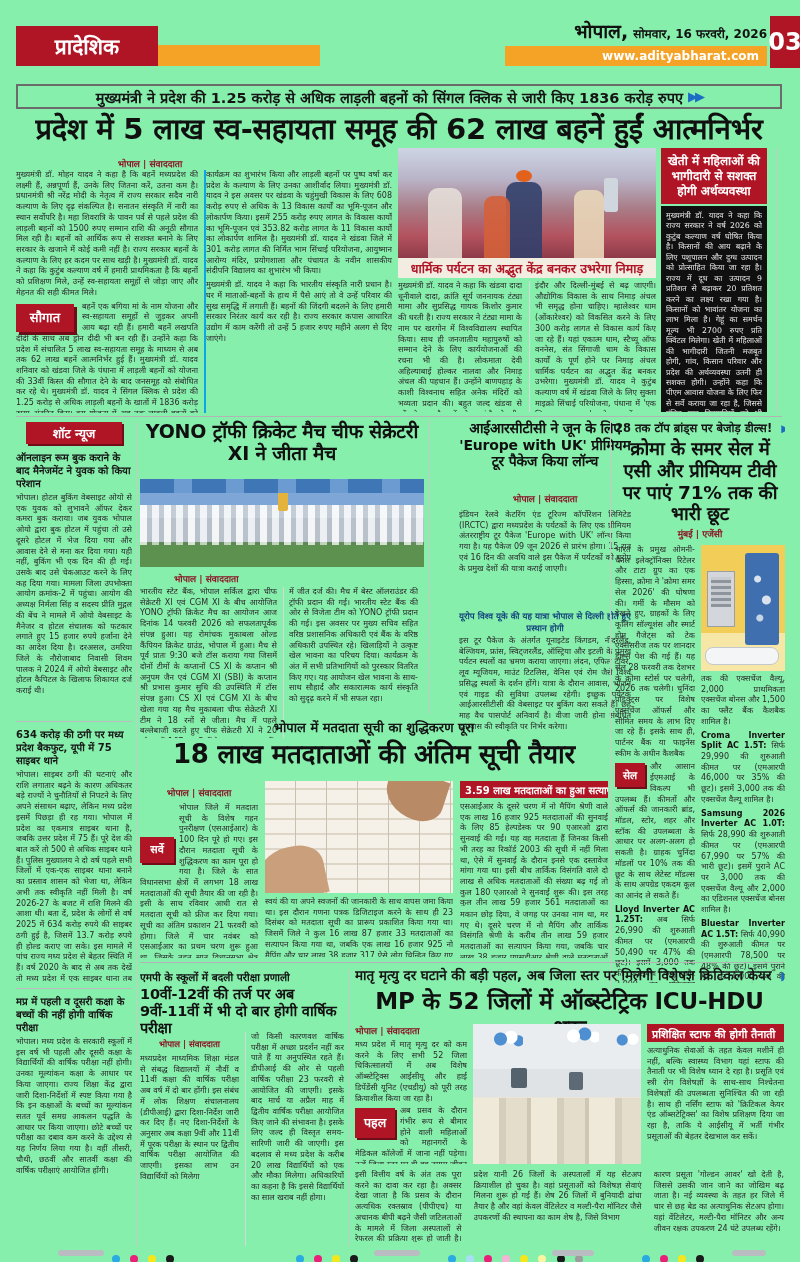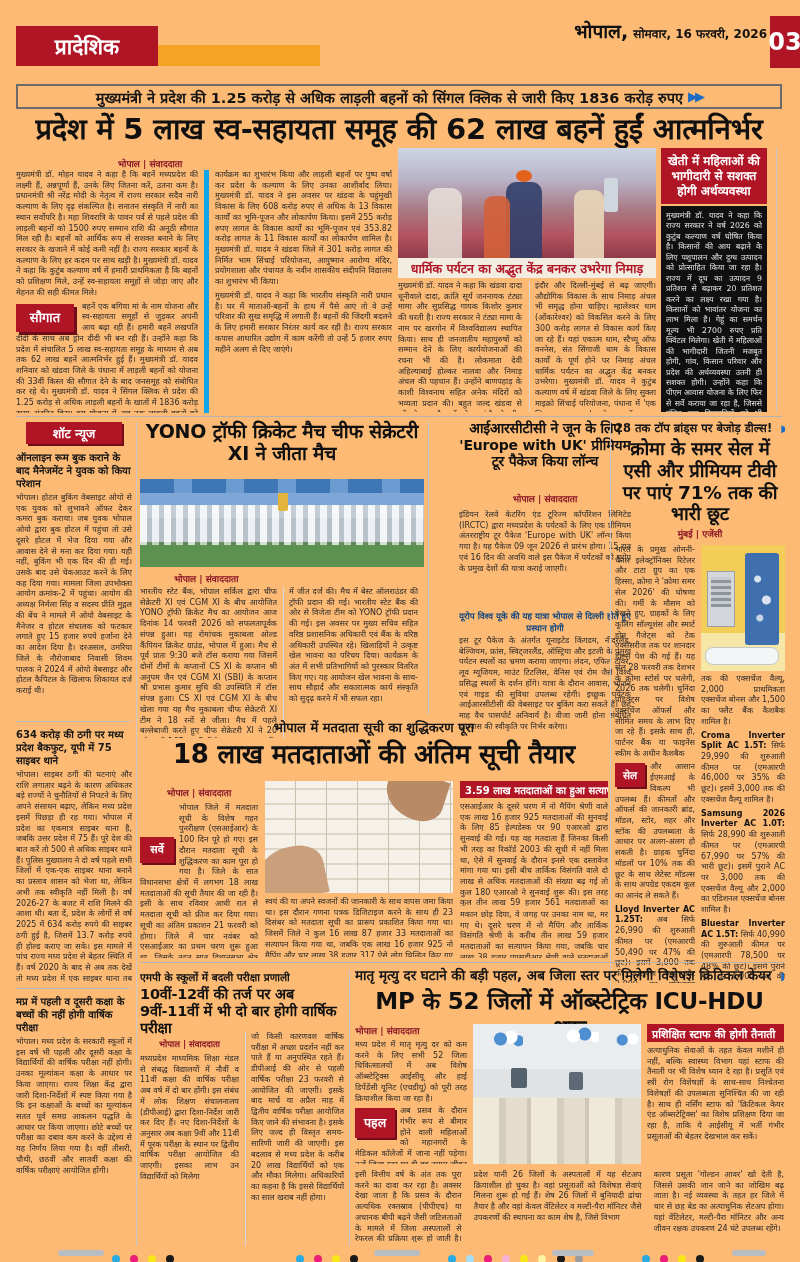--- a/index.html
+++ b/index.html
@@ -1,16 +1,16 @@
 <!DOCTYPE html>
 <html><head>
 <meta charset="utf-8">
 <style>
   html,body{margin:0;padding:0;background:#ececec;font-family:"DejaVu Sans",sans-serif;}
-  .sheet{position:relative;width:800px;height:1262px;margin:0 auto;background:#fdba74;overflow:hidden;color:#1d1d1d;}
+  .sheet{position:relative;width:800px;height:1262px;margin:0 auto;background:#86efac;overflow:hidden;color:#1d1d1d;}
   .abs{position:absolute;}
   .jt{text-align:justify;font-size:8px;line-height:1.34;color:#2a2a2a;overflow:hidden;word-break:break-word;}
   .jt p{margin:0 0 3px;}
   .hl{font-weight:bold;color:#101010;line-height:1.18;letter-spacing:-0.2px;}
   .center{text-align:center;}
   .redfill{background:#b01526;color:#fff;font-weight:bold;}
   .tagchip{background:#b01526;color:#fff;font-weight:bold;box-shadow:3px 3px 0 #700d18;display:flex;align-items:center;justify-content:center;}
   .byline{font-weight:bold;color:#8a1626;font-size:9px;white-space:nowrap;overflow:hidden;}
   .vline{position:absolute;width:1px;background:#c9c9c9;}
   .hline{position:absolute;height:1px;background:#b3b3b3;}
@@ -33,20 +33,23 @@
     <div class="abs redfill" style="left:16px;top:20px;width:142px;height:40px;display:flex;align-items:center;justify-content:center;font-size:21px;">
       <span>प्रादेशिक</span>
     </div>
     <div class="abs" style="left:158px;top:39px;width:162px;height:21px;background:#f4a326;"></div>
 
 
     <div class="abs" style="left:505px;top:12px;width:262px;height:24px;text-align:right;white-space:nowrap;">
       <span style="font-size:19px;font-weight:bold;color:#111;">भोपाल,</span>
       <span style="font-size:12px;font-weight:bold;color:#111;">सोमवार, 16 फरवरी, 2026</span>
     </div>
+    <div class="abs" style="left:505px;top:40px;width:262px;height:20px;background:#f4a326;display:flex;align-items:center;justify-content:flex-end;padding-right:8px;box-sizing:border-box;">
+      <span style="color:#fff;font-weight:bold;font-size:12px;">www.adityabharat.com</span>
+    </div>
     <div class="abs redfill" style="left:770px;top:10px;width:30px;height:52px;display:flex;align-items:center;justify-content:center;font-size:24px;">
       <span>03</span>
     </div>
   </div>
 
   <div class="abs kickbox" style="left:16px;top:84px;width:766px;height:25px;box-sizing:border-box;">
     <span>मुख्यमंत्री ने प्रदेश की 1.25 करोड़ से अधिक लाड़ली बहनों को सिंगल क्लिक से जारी किए 1836 करोड़ रुपए</span>
     <span class="arrow">▶▶</span>
   </div>
   <div class="abs hl center" style="left:16px;top:112px;width:766px;height:36px;font-size:29px;">प्रदेश में 5 लाख स्व-सहायता समूह की 62 लाख बहनें हुईं आत्मनिर्भर</div>
@@ -55,21 +58,21 @@
     <span class="byline">भोपाल | संवाददाता</span>
   </div>
 
   <div class="abs jt" style="left:16px;top:170px;width:182px;height:243px;">
     <p>मुख्यमंत्री डॉ. मोहन यादव ने कहा है कि बहनें मध्यप्रदेश की लक्ष्मी हैं, अन्नपूर्णा हैं, उनके लिए जितना करें, उतना कम है। प्रधानमंत्री श्री नरेंद्र मोदी के नेतृत्व में राज्य सरकार सदैव नारी कल्याण के लिए दृढ़ संकल्पित है। सनातन संस्कृति में नारी का स्थान सर्वोपरि है। महा शिवरात्रि के पावन पर्व से पहले प्रदेश की लाड़ली बहनों को 1500 रुपए सम्मान राशि की अनूठी सौगात मिल रही है। बहनों को आर्थिक रूप से सशक्त बनाने के लिए सरकार के खजाने में कोई कमी नहीं है। राज्य सरकार बहनों के कल्याण के लिए हर कदम पर साथ खड़ी है। मुख्यमंत्री डॉ. यादव ने कहा कि कुटुंब कल्याण वर्ष में हमारी प्राथमिकता है कि बहनों को प्रशिक्षण मिले, उन्हें स्व-सहायता समूहों से जोड़ा जाए और मेहनत की सही कीमत मिले।</p>
     <div class="tagchip" style="float:left;width:58px;height:28px;font-size:13px;margin:2px 8px 2px 0;">
       <span>सौगात</span>
     </div>
     <p>बहनें एक बगिया मां के नाम योजना और स्व-सहायता समूहों से जुड़कर अपनी आय बढ़ा रही हैं। हमारी बहनें लखपति दीदी के साथ अब ड्रोन दीदी भी बन रही हैं। उन्होंने कहा कि प्रदेश में संचालित 5 लाख स्व-सहायता समूह के माध्यम से अब तक 62 लाख बहनें आत्मनिर्भर हुई हैं। मुख्यमंत्री डॉ. यादव शनिवार को खंडवा जिले के पंधाना में लाड़ली बहनों को योजना की 33वीं किस्त की सौगात देने के बाद जनसमूह को संबोधित कर रहे थे। मुख्यमंत्री डॉ. यादव ने सिंगल क्लिक से प्रदेश की 1.25 करोड़ से अधिक लाड़ली बहनों के खातों में 1836 करोड़ रुपए अंतरित किए। इस योजना में अब तक लाड़ली बहनों को 52,304 करोड़ रुपए की राशि दी गई है। मुख्यमंत्री डॉ. यादव ने कन्या पूजन के बाद दीप प्रज्ज्वलित कर</p>
   </div>
-  <div class="abs jt" style="left:204px;top:170px;width:188px;height:243px;border-left:5px solid #0ea5e9;padding-left:6px;box-sizing:border-box;">
+  <div class="abs jt" style="left:204px;top:170px;width:188px;height:243px;border-left:2px solid #0ea5e9;box-sizing:border-box;">
     <p>कार्यक्रम का शुभारंभ किया और लाड़ली बहनों पर पुष्प वर्षा कर प्रदेश के कल्याण के लिए उनका आशीर्वाद लिया। मुख्यमंत्री डॉ. यादव ने इस अवसर पर खंडवा के चहुंमुखी विकास के लिए 608 करोड़ रुपए से अधिक के 13 विकास कार्यों का भूमि-पूजन और लोकार्पण किया। इसमें 255 करोड़ रुपए लागत के विकास कार्यों का भूमि-पूजन एवं 353.82 करोड़ लागत के 11 विकास कार्यों का लोकार्पण शामिल है। मुख्यमंत्री डॉ. यादव ने खंडवा जिले में 301 करोड़ लागत की निर्मित भाम सिंचाई परियोजना, आयुष्मान आरोग्य मंदिर, प्रयोगशाला और पंचायत के नवीन शासकीय संदीपनि विद्यालय का शुभारंभ भी किया।</p>
     <p>मुख्यमंत्री डॉ. यादव ने कहा कि भारतीय संस्कृति नारी प्रधान है। घर में माताओं-बहनों के हाथ में पैसे आएं तो वे उन्हें परिवार की सुख समृद्धि में लगाती हैं। बहनों की जिंदगी बदलने के लिए हमारी सरकार निरंतर कार्य कर रही है। राज्य सरकार कपास आधारित उद्योग में काम करेंगी तो उन्हें 5 हजार रुपए महीने अलग से दिए जाएंगे।</p>
   </div>
 
   <div class="abs photo" style="left:398px;top:148px;width:258px;height:110px;background:linear-gradient(180deg,#cdd5e4 0%,#b9b4c8 28%,#a97c86 55%,#b3525f 80%,#8e3a48 100%);">
     <div style="position:absolute;left:118px;top:22px;width:16px;height:12px;border-radius:50%;background:#e2621c;"></div>
     <div style="position:absolute;left:30px;top:40px;width:34px;height:70px;border-radius:10px 10px 0 0;background:#e8e2da;opacity:.85;"></div>
     <div style="position:absolute;left:108px;top:34px;width:36px;height:76px;border-radius:10px 10px 0 0;background:#32406b;opacity:.9;"></div>
     <div style="position:absolute;left:86px;top:48px;width:26px;height:62px;border-radius:9px 9px 0 0;background:#d4603a;opacity:.9;"></div>
     <div style="position:absolute;left:176px;top:42px;width:30px;height:68px;border-radius:9px 9px 0 0;background:#e9d7b9;opacity:.9;"></div>

